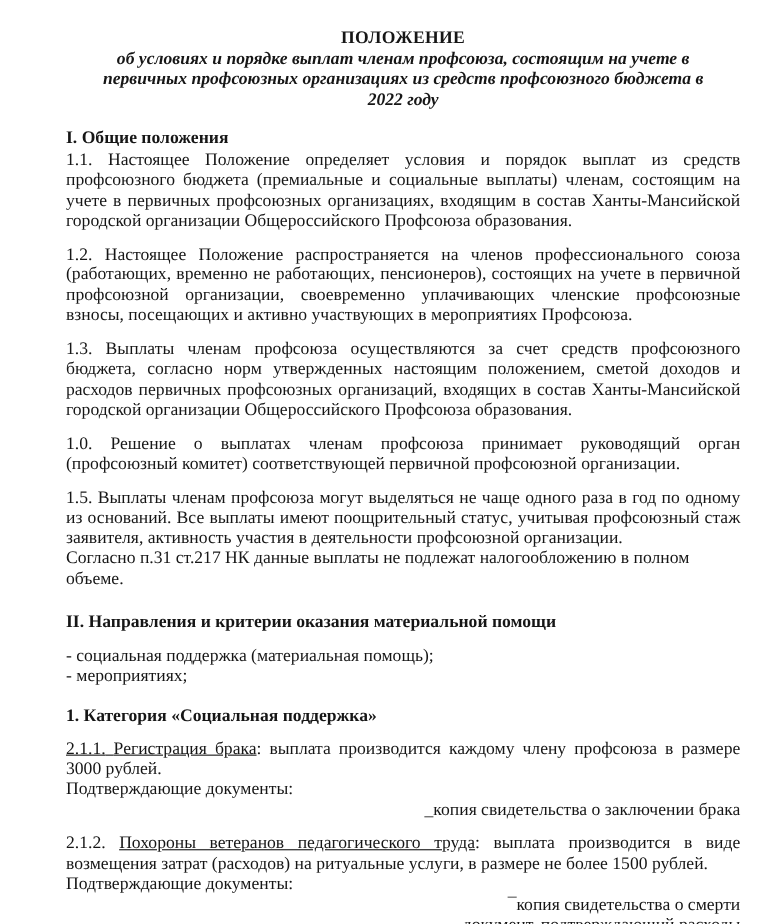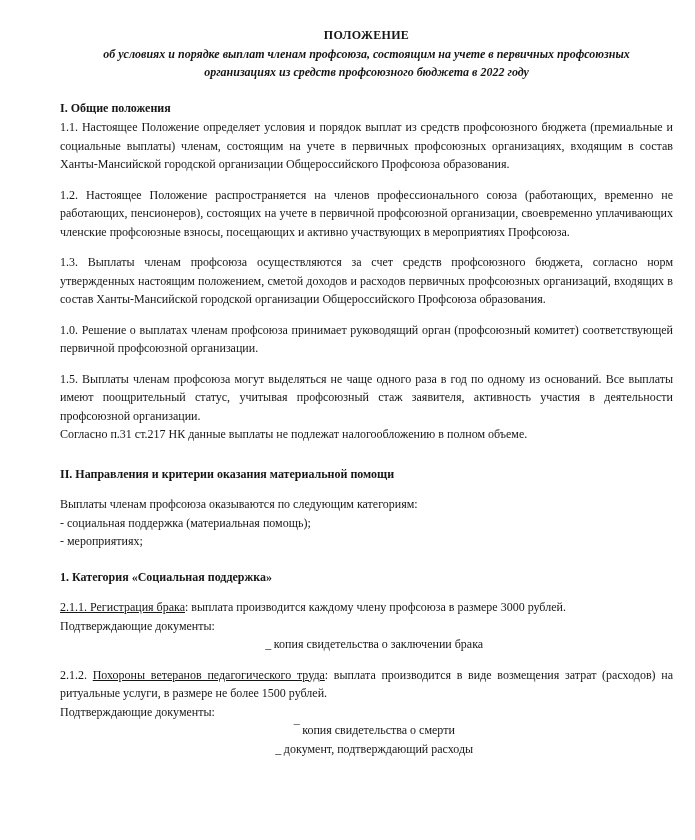--- a/index.html
+++ b/index.html
@@ -8,21 +8,21 @@
     background: #ffffff;
   }
   .page {
     position: relative;
     box-sizing: border-box;
     width: 695px;
     height: 840px;
     background: #ffffff;
     color: #161616;
     font-family: "Liberation Serif", "DejaVu Serif", serif;
-    font-size: 12px;
+    font-size: 16px;
     line-height: 18.5px;
     padding: 26px 22px 0 60px;
     overflow: hidden;
   }
   .title {
     text-align: center;
     font-weight: bold;
     letter-spacing: 0.3px;
   }
   .subtitle {
@@ -47,21 +47,21 @@
     margin-top: 1px;
   }
   .block {
     display: block;
   }
   .u {
     text-decoration: underline;
   }
   .doc-item {
     padding-left: 13px;
-    text-align: center;
+    text-align: right;
   }
   .marker {
     display: inline-block;
     min-width: 11px;
     letter-spacing: 0;
   }
   .plain-line {
     text-align: left;
   }
 </style>
@@ -82,21 +82,20 @@
 
   <p class="para">
       <span class="block">1.5. Выплаты членам профсоюза могут выделяться не чаще одного раза в год по одному из оснований. Все выплаты имеют поощрительный статус, учитывая профсоюзный стаж заявителя, активность участия в деятельности профсоюзной организации.</span>
       <span class="block plain-line">Согласно п.31 ст.217 НК данные выплаты не подлежат налогообложению в полном объеме.</span>
     </p>
 
 
   <div class="heading mt-lg">II. Направления и критерии оказания материальной помощи</div>
 
   <p class="para">
-      <span class="block plain-line">Выплаты членам профсоюза оказываются по следующим категориям:</span>
       <span class="block plain-line">- социальная поддержка (материальная помощь);</span>
       <span class="block plain-line">- мероприятиях;</span>
     </p>
 
   <div class="heading">1. Категория «Социальная поддержка»</div>
 
   <div class="para">
     <span class="block"><span class="u"><span>2.1.1.</span> <span>Регистрация брака</span></span><span>: выплата производится каждому члену профсоюза в размере 3000 рублей.</span></span>
     <span class="block plain-line">Подтверждающие документы:</span>
     <span class="block doc-item"><span class="marker">_</span><span>копия свидетельства о заключении брака</span></span>

